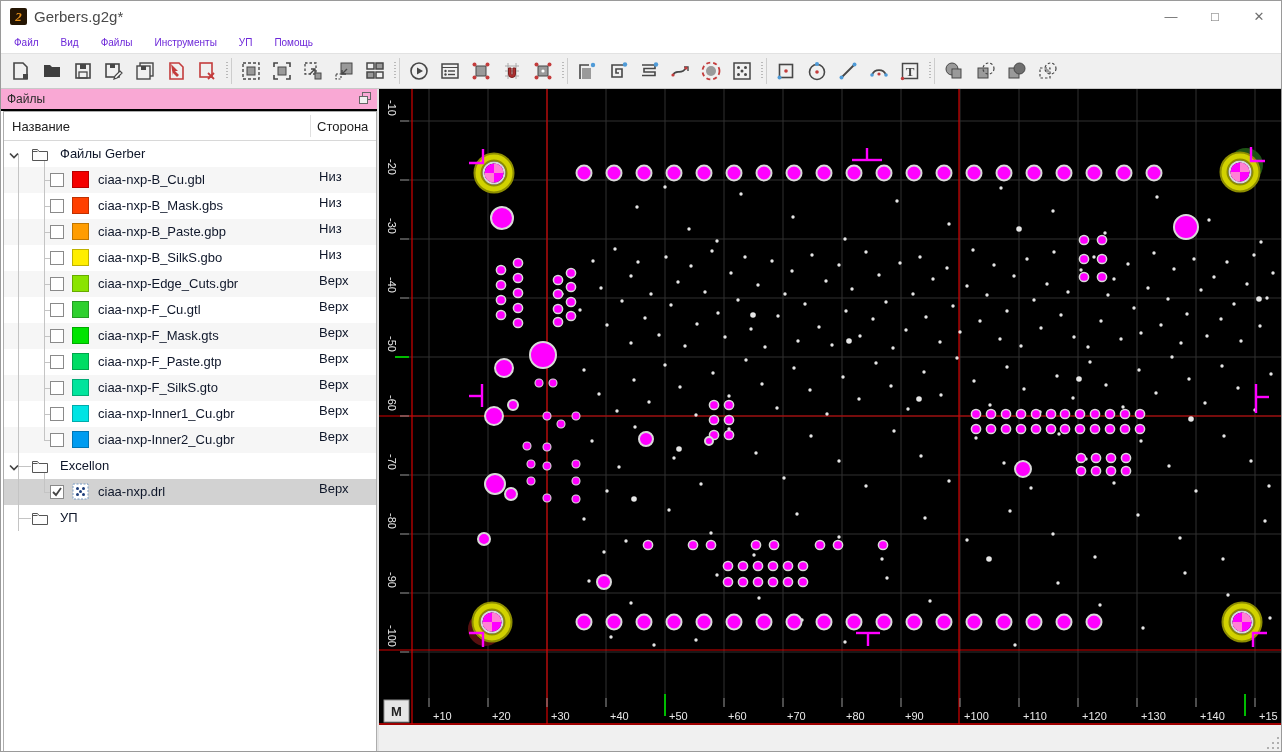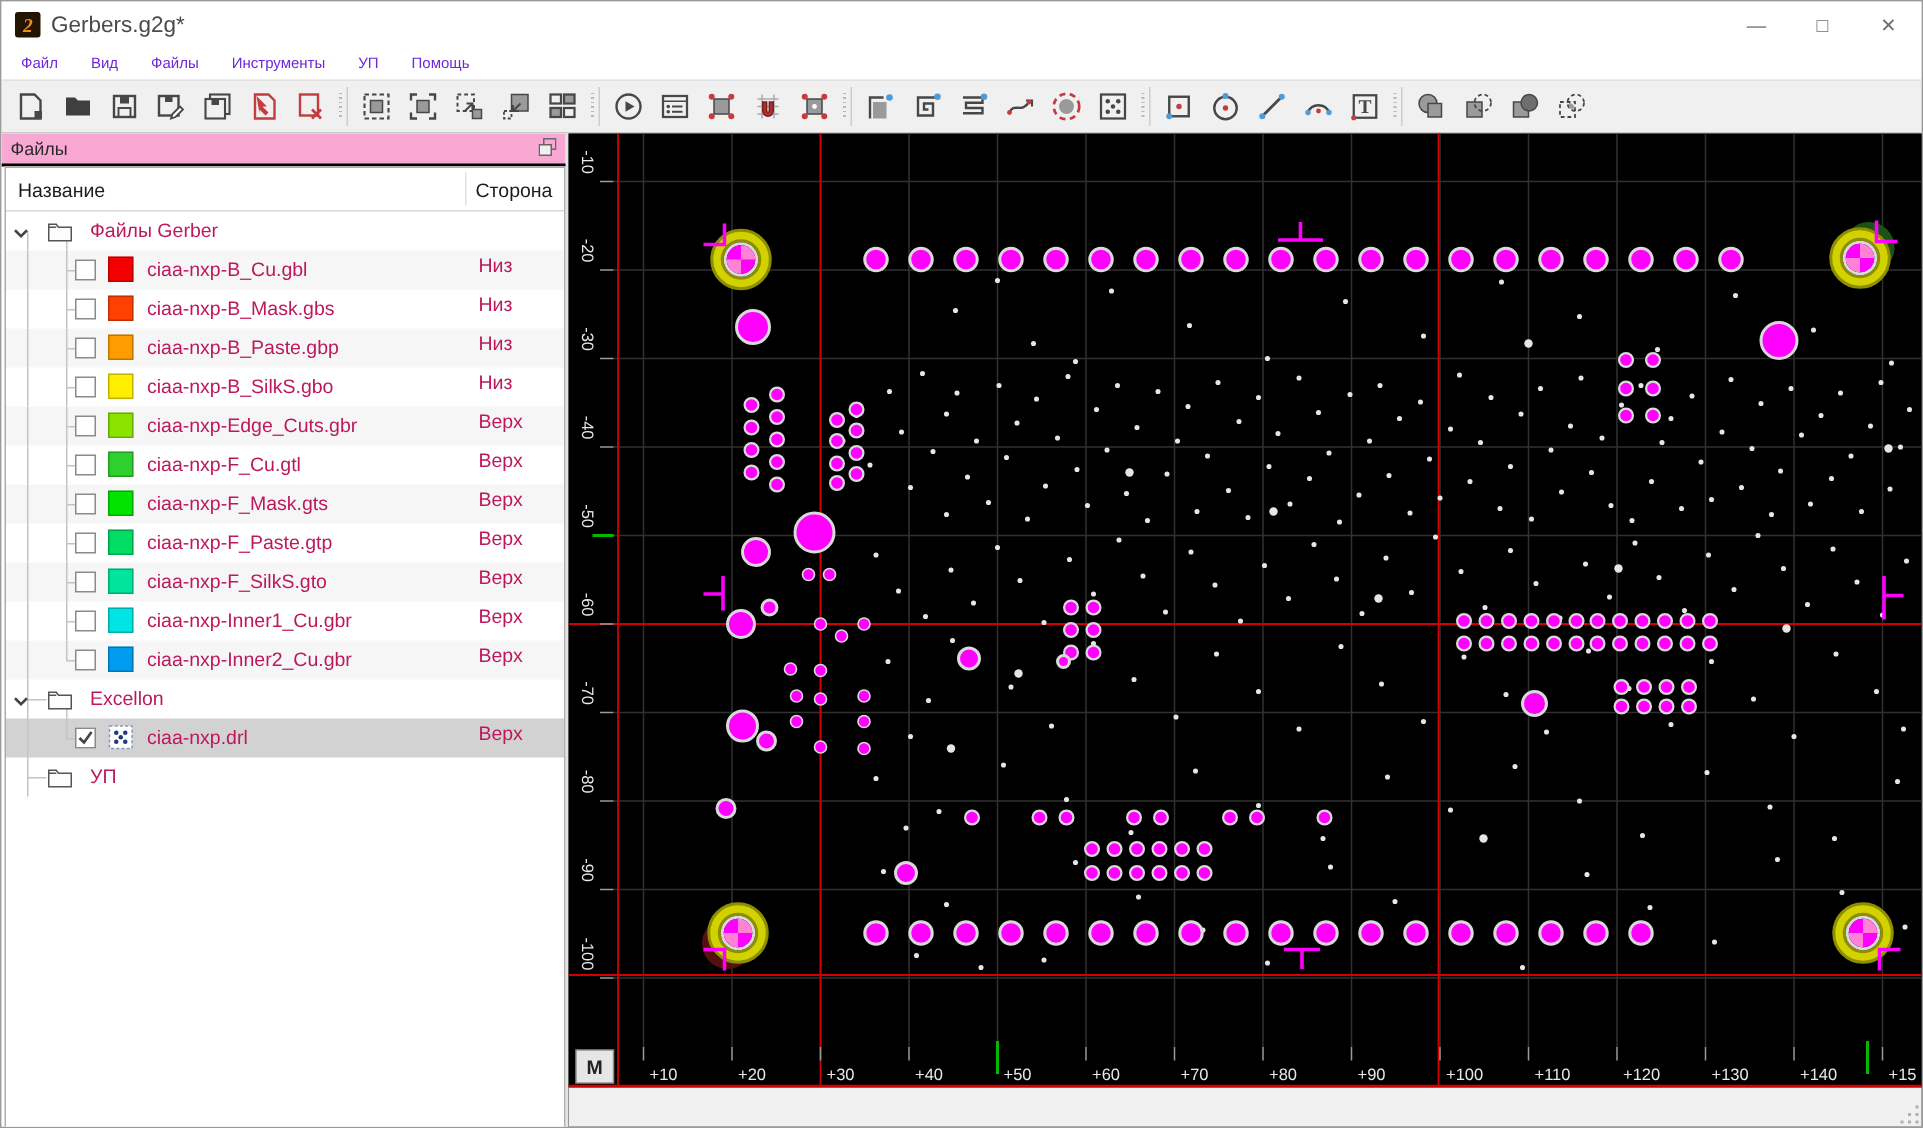--- a/index.html
+++ b/index.html
@@ -35,21 +35,21 @@
   .splitter{width:2px;background:#e4e4e4;flex:none;}
   .panel-header{height:22px;background:#f9a8d4;border-bottom:2px solid #000000;
     display:flex;align-items:center;padding:0 6px;font-size:12px;color:#2a2a2a;}
   .panel-float{margin-left:auto;}
   .panel-body{position:absolute;top:22px;left:2px;right:0;bottom:0;border:1px solid #adadad;background:#fff;overflow:hidden;}
   .cols-header{height:29px;border-bottom:1px solid #d8d8d8;position:relative;font-size:13px;color:#1c1c1c;}
   .cols-header .c1{position:absolute;left:8px;top:7px;}
   .cols-header .c2{position:absolute;left:313px;top:7px;text-align:right;}
   .cols-header .cdiv{position:absolute;left:306px;top:3px;bottom:3px;width:1px;background:#e0e0e0;}
   .tree{position:relative;}
-  .trow{position:relative;height:26px;font-size:13px;color:#be185d;}
+  .trow{position:relative;height:26px;font-size:13px;color:#0f172a;}
   .trow.alt{background:#f6f6f6;}
   .trow.selected{background:#d2d2d2;}
   .g-v{position:absolute;width:1px;background:#c4c4c4;}
   .g-h{position:absolute;height:1px;top:13px;background:#c4c4c4;}
   .chev{position:absolute;left:4px;top:8px;width:12px;height:10px;}
   .f-icon{position:absolute;left:27px;top:5px;width:18px;height:16px;}
   .f-label{position:absolute;left:56px;top:5px;white-space:nowrap;}
   .cbx{position:absolute;left:46px;top:6px;width:14px;height:14px;background:#fff;border:1px solid #8a8a8a;}
   .cbx svg{position:absolute;left:0;top:0;}
   .swatch{position:absolute;left:68px;top:4px;width:17px;height:17px;border:1px solid rgba(0,0,0,.25);}

